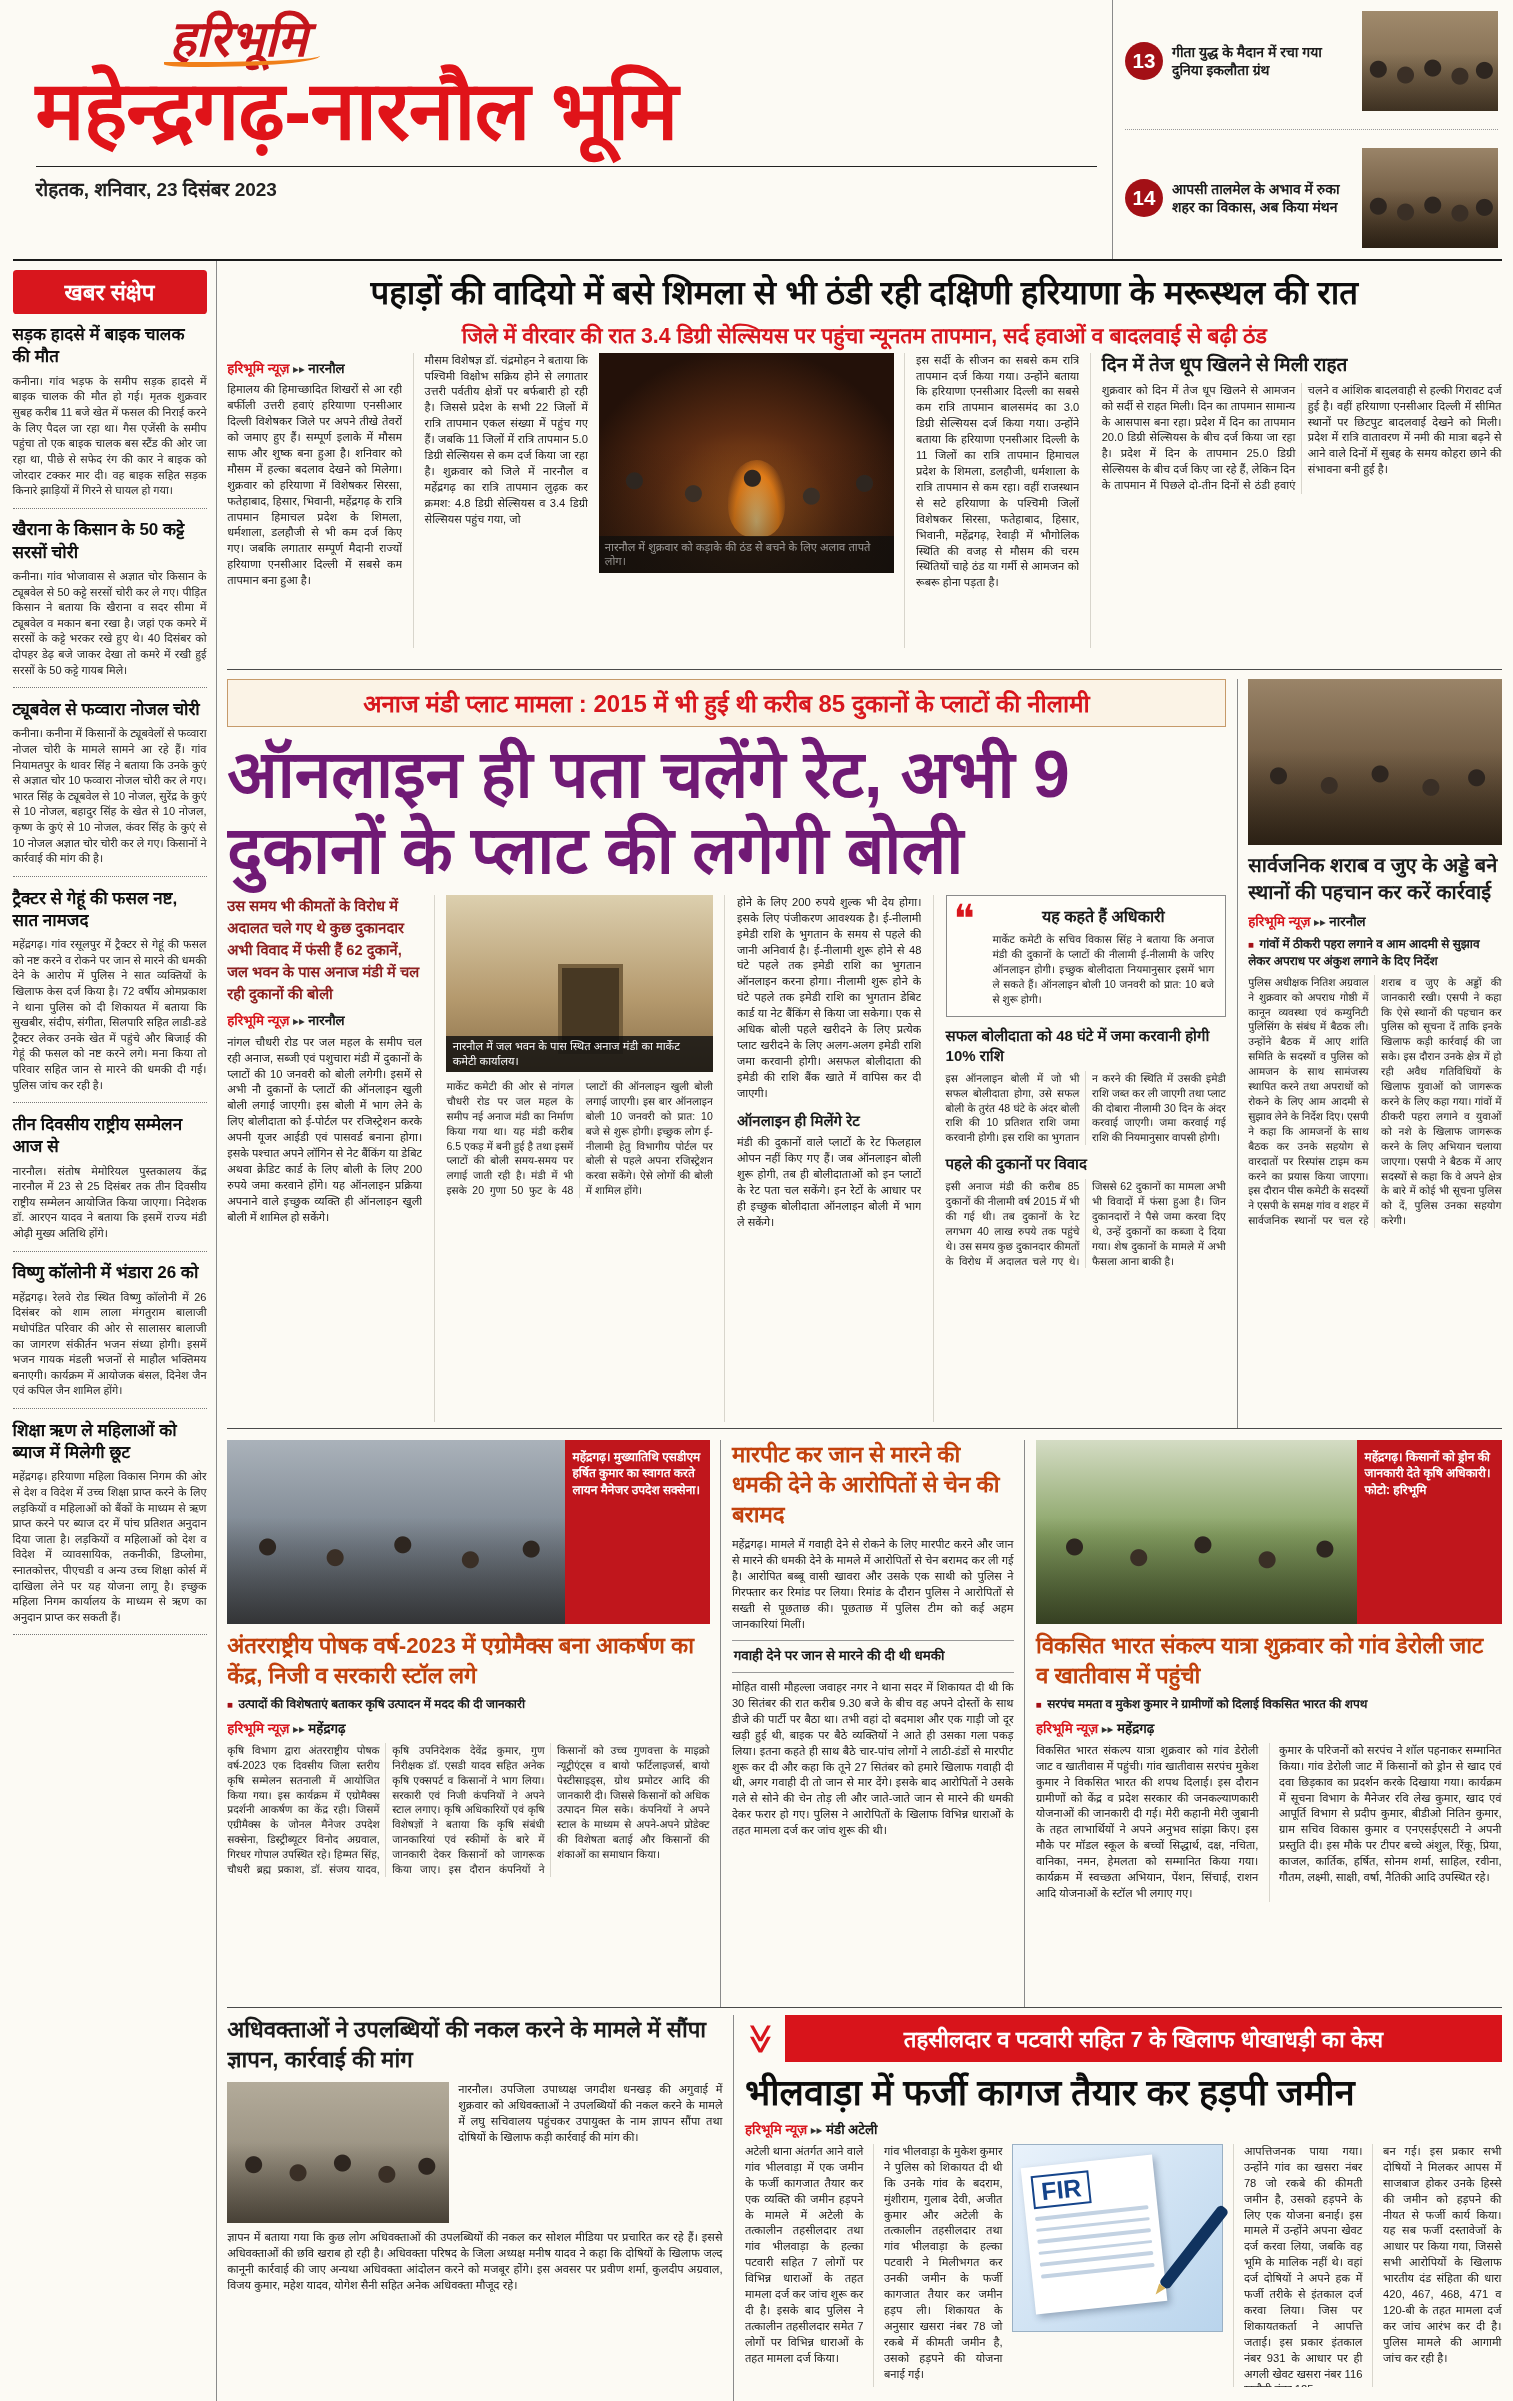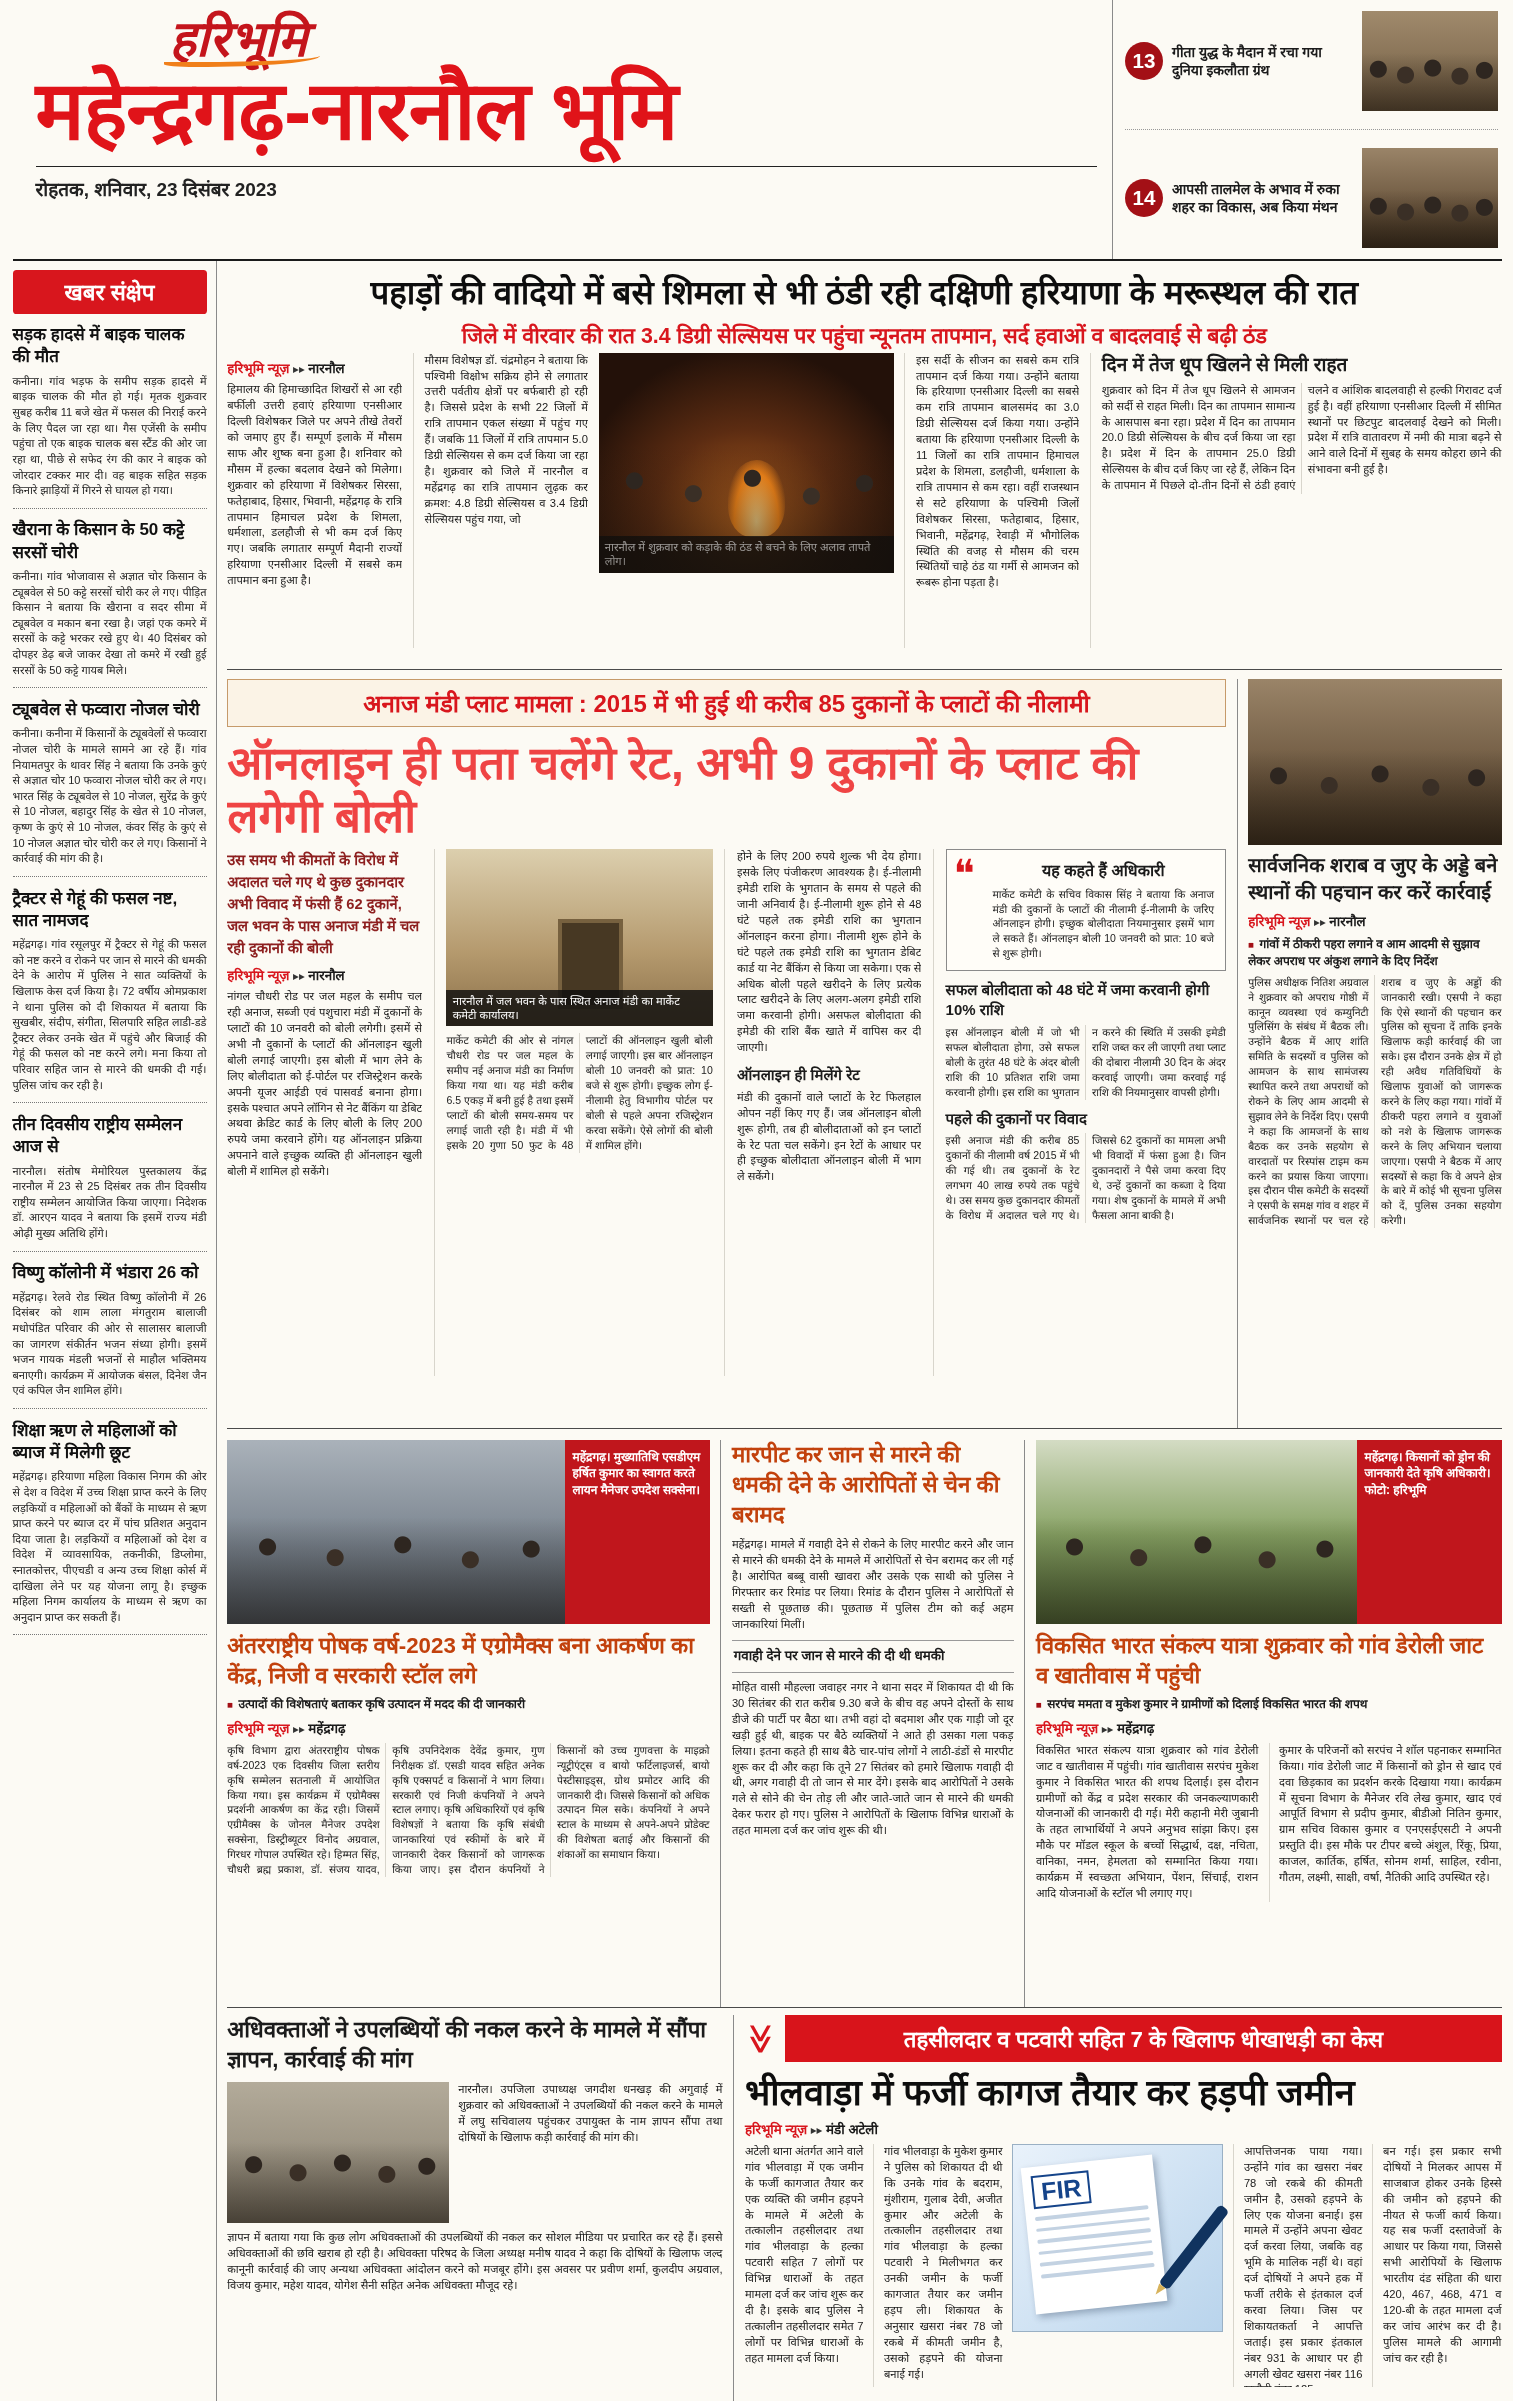--- a/index.html
+++ b/index.html
@@ -32,21 +32,21 @@
   .brief { padding:10.7px 0 9px; border-bottom:0.9px dotted #777; }
   .brief h4 { font-size:17px; font-weight:800; line-height:1.3; margin-bottom:5.4px; color:#111; }
   .brief p { font-size:11px; line-height:1.42; text-align:justify; color:#222; }
 
   
   p { text-align:justify; font-size:11.2px; line-height:1.42; }
   .small { font-size:10.5px; }
   .byline { font-size:13.4px; font-weight:800; margin:6.3px 0 5.4px; }
   .byline .agency { color:#d8161d; }
   .byline .arrow { color:#333; margin:0 3.6px; font-size:11.6px; }
-  .byline .place { color:#1a1a1a; }
+  .byline .place { color:#1a1a1a;font-family:Liberation Serif, serif; }
   .lead { font-size:12px; font-weight:700; line-height:1.4; margin:5.4px 0; text-align:left; }
   .lead .sq { color:#a31016; margin-right:5.4px; font-size:9.8px; }
   .two-col { column-count:2; column-gap:12.5px; column-rule:0.9px solid #d8d5cc; }
   .three-col { column-count:3; column-gap:12.5px; column-rule:0.9px solid #d8d5cc; }
   .photo { position:relative; overflow:hidden; background:#9a948a; flex:none; }
   .caption-strip { position:absolute; left:0; right:0; bottom:0; background:rgba(15,15,15,.82); color:#fff; font-size:11.2px; line-height:1.3; padding:3.6px 6.3px; text-align:left; }
   .caption-box-red { background:#c0161c; color:#fff; font-size:12px; font-weight:700; line-height:1.4; padding:9px 8px; }
   .crowd::after { content:""; position:absolute; left:0; right:0; bottom:0; height:58%;
     background:
       radial-gradient(circle at 12% 28%, #2e2620 8px, transparent 9px),
@@ -73,21 +73,21 @@
   .ts-col { width:175px; flex:none; overflow:hidden; }
   .ts-col + .ts-col, .ts-sep { border-left:0.9px solid #d8d5cc; padding-left:10.7px; }
   .ts-photo { width:295px; height:220px; }
   .ts-relief { flex:1; border-left:0.9px solid #d8d5cc; padding-left:10.7px; overflow:hidden; }
   .ts-relief h3 { font-size:19px; font-weight:800; line-height:1.3; margin-bottom:5.4px; }
 
   
   .mandi-band { display:flex; height:758px; overflow:hidden; padding-top:9px; }
   .mandi-left { flex:1; padding-right:10.7px; min-width:0; }
   .kicker { border:0.9px solid #c69a6a; background:#fbf3e6; color:#d8161d; font-size:24px; font-weight:800; text-align:center; padding:6.3px 5.4px; }
-  .mandi-headline { color:#ef4444; font-size:46px; font-weight:900; line-height:1.14; margin:10.7px 0 7.1px; }
+  .mandi-headline { color:#701a75; font-size:66px; font-weight:900; line-height:1.14; margin:10.7px 0 7.1px; }
   .mandi-cols { display:flex; gap:11.6px; height:527px; overflow:hidden; }
   .m-col { overflow:hidden; }
   .m-col + .m-col { border-left:0.9px solid #d8d5cc; padding-left:11.6px; }
   .m-deck-col { width:195px; flex:none; }
   .deck { color:#8d1f1f; font-size:14.7px; font-weight:800; line-height:1.5; text-align:left; }
   .m-photo-col { width:279px; flex:none; }
   .m-photo { width:100%; height:177px; margin-bottom:7.1px; }
   .m-body-col { width:197px; flex:none; }
   .m-boxes { flex:1; }
   .sub-head { font-size:15px; font-weight:800; line-height:1.35; margin:9px 0 4.5px; }

